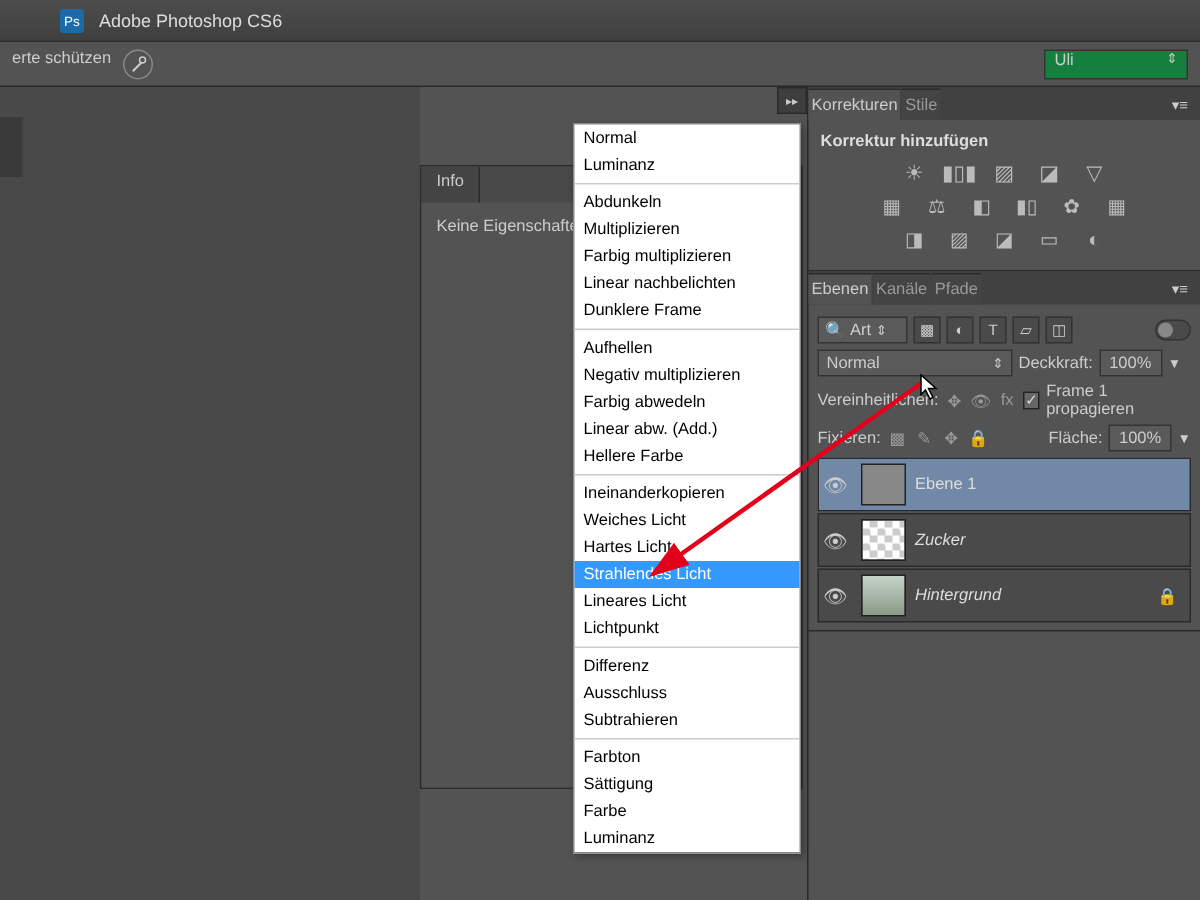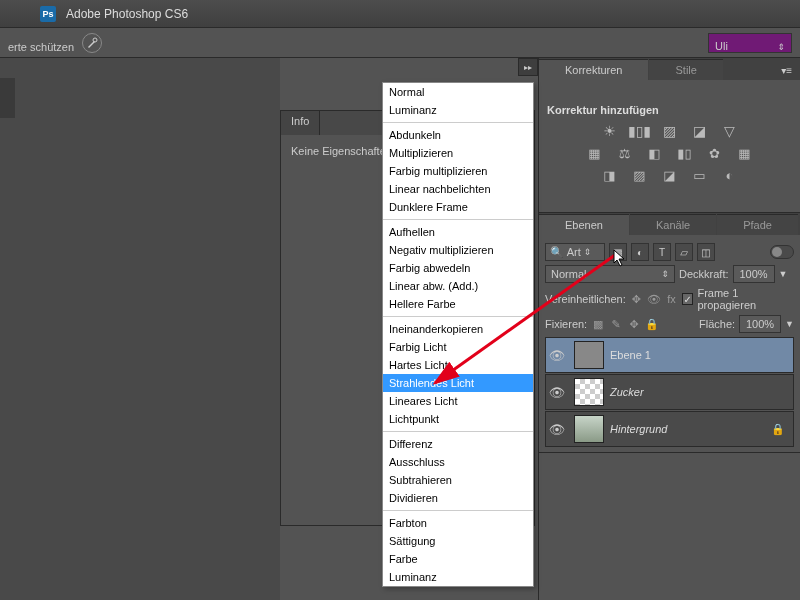--- a/index.html
+++ b/index.html
@@ -1,47 +1,47 @@
 <!DOCTYPE html>
 <html><head>
 <meta charset="utf-8">
 <style>
 *{margin:0;padding:0;box-sizing:border-box;font-family:Tahoma,Arial,sans-serif;font-size:11px;color:#ccc;-webkit-user-select:none;user-select:none}
 body{background:#535353;width:800px;height:600px;overflow:hidden;position:relative}
 .titlebar{height:28px;background:linear-gradient(#4d4d4d,#3f3f3f);display:flex;align-items:center;padding-left:40px;border-bottom:1px solid #2a2a2a}
-.ps-logo{width:16px;height:16px;background:#1a6ba8;color:#fff;text-align:center;line-height:16px;border-radius:2px;margin-right:10px;font-size:9px;font-weight:bold}
+.ps-logo{width:16px;height:16px;background:#1a6ba8;color:#fff;text-align:center;line-height:16px;border-radius:2px;margin-right:10px;font-size:9px;font-weight:normal}
 .app-title{color:#ddd;font-size:12px}
 .optbar{height:30px;background:#535353;border-bottom:1px solid #2a2a2a;display:flex;align-items:center;padding:0 8px;justify-content:space-between}
-.opt-left{display:flex;align-items:flex-end;gap:8px}
+.opt-left{display:flex;align-items:flex-start;gap:8px}
 .opt-label{color:#ccc}
 .round-icon{width:20px;height:20px;border:1px solid #888;border-radius:50%;display:flex;align-items:center;justify-content:center}
-.workspace-dd{width:84px;height:20px;background:#701a75;border:1px solid #333;display:flex;align-items:flex-end;padding:0 6px;justify-content:space-between}
+.workspace-dd{width:96px;height:20px;background:#15803d;border:1px solid #333;display:flex;align-items:flex-start;padding:0 6px;justify-content:space-between}
 .dd-arrows{font-size:9px;color:#ccc}
 .canvas-area{position:absolute;left:0;top:58px;width:280px;height:542px;background:#494949}
 .canvas-mark{position:absolute;left:0;top:20px;width:15px;height:40px;background:#3a3a3a}
 
 .prop-panel{position:absolute;left:280px;top:110px;width:255px;background:#535353;border:1px solid #2a2a2a}
 .prop-tabs{display:flex;background:#484848;height:24px}
 .ptab{padding:4px 10px;background:#535353;border-right:1px solid #2a2a2a}
 .ptab.inactive{background:#444}
 .prop-body{padding:10px;height:390px;background:#535353}
 
 .blend-dd{position:absolute;left:382px;top:82px;width:152px;background:#fff;border:1px solid #888;box-shadow:2px 2px 5px rgba(0,0,0,.3);z-index:50}
 .blend-item{padding:2px 6px;color:#000;cursor:default;line-height:14px}
 .blend-item.sel{background:#3399ff;color:#fff}
 .blend-sep{height:1px;background:#ccc;margin:3px 0}
 
 .rcol{position:absolute;right:0;top:58px;width:262px;bottom:0;background:#535353;border-left:1px solid #2a2a2a}
 .minitab{position:absolute;right:262px;top:58px;width:20px;height:18px;background:#3e3e3e;border:1px solid #2a2a2a;display:flex;align-items:center;justify-content:center;font-size:8px}
 .panel{border-bottom:1px solid #2a2a2a}
 .panel-tabs{display:flex;background:#414141;height:22px;align-items:flex-end}
-.tab{padding:4px 26px;background:#535353;margin-right:1px;border-top:1px solid #2a2a2a}
+.tab{padding:4px 2px;background:#535353;margin-right:1px;border-top:1px solid #2a2a2a}
 .tab.inactive{background:#444;color:#999}
 .flyout{margin-left:auto;padding:4px 8px;font-size:10px;cursor:pointer}
-.korr-body{padding:24px 8px}
+.korr-body{padding:8px 8px}
 .korr-title{font-weight:bold;color:#ddd;margin-bottom:6px}
 .icon-row{display:flex;gap:10px;justify-content:center;margin:4px 0}
 .adj-icon{width:20px;height:18px;display:flex;align-items:center;justify-content:center;color:#bbb;font-size:14px}
 .row2 .adj-icon{font-size:13px}
 
 .layers-body{padding:4px 6px}
 .lrow{display:flex;align-items:center;gap:4px;margin:4px 0}
 .lfilter{display:flex;align-items:center;gap:4px}
 .lsearch{width:60px;height:18px;background:#5a5a5a;border:1px solid #333;display:flex;align-items:center;padding:0 4px;gap:3px}
 .filter-icon{width:18px;height:18px;border:1px solid #333;background:#4a4a4a;display:flex;align-items:center;justify-content:center;font-size:10px}
@@ -120,32 +120,31 @@
   <div id="bg3">
       <div class="blend-item">Aufhellen</div>
       <div class="blend-item">Negativ multiplizieren</div>
       <div class="blend-item">Farbig abwedeln</div>
       <div class="blend-item">Linear abw. (Add.)</div>
       <div class="blend-item">Hellere Farbe</div>
     </div>
     <div class="blend-sep"></div>
   <div id="bg4">
       <div class="blend-item">Ineinanderkopieren</div>
-      <div class="blend-item">Farbig Licht</div>
+      <div class="blend-item">Weiches Licht</div>
       <div class="blend-item">Hartes Licht</div>
       <div class="blend-item sel">Strahlendes Licht</div>
       <div class="blend-item">Lineares Licht</div>
       <div class="blend-item">Lichtpunkt</div>
     </div>
     <div class="blend-sep"></div>
   <div id="bg5">
       <div class="blend-item">Differenz</div>
       <div class="blend-item">Ausschluss</div>
       <div class="blend-item">Subtrahieren</div>
-      <div class="blend-item">Dividieren</div>
     </div>
     <div class="blend-sep"></div>
   <div id="bg6">
       <div class="blend-item">Farbton</div>
       <div class="blend-item">Sättigung</div>
       <div class="blend-item">Farbe</div>
       <div class="blend-item">Luminanz</div>
     </div>
 </div>
 

